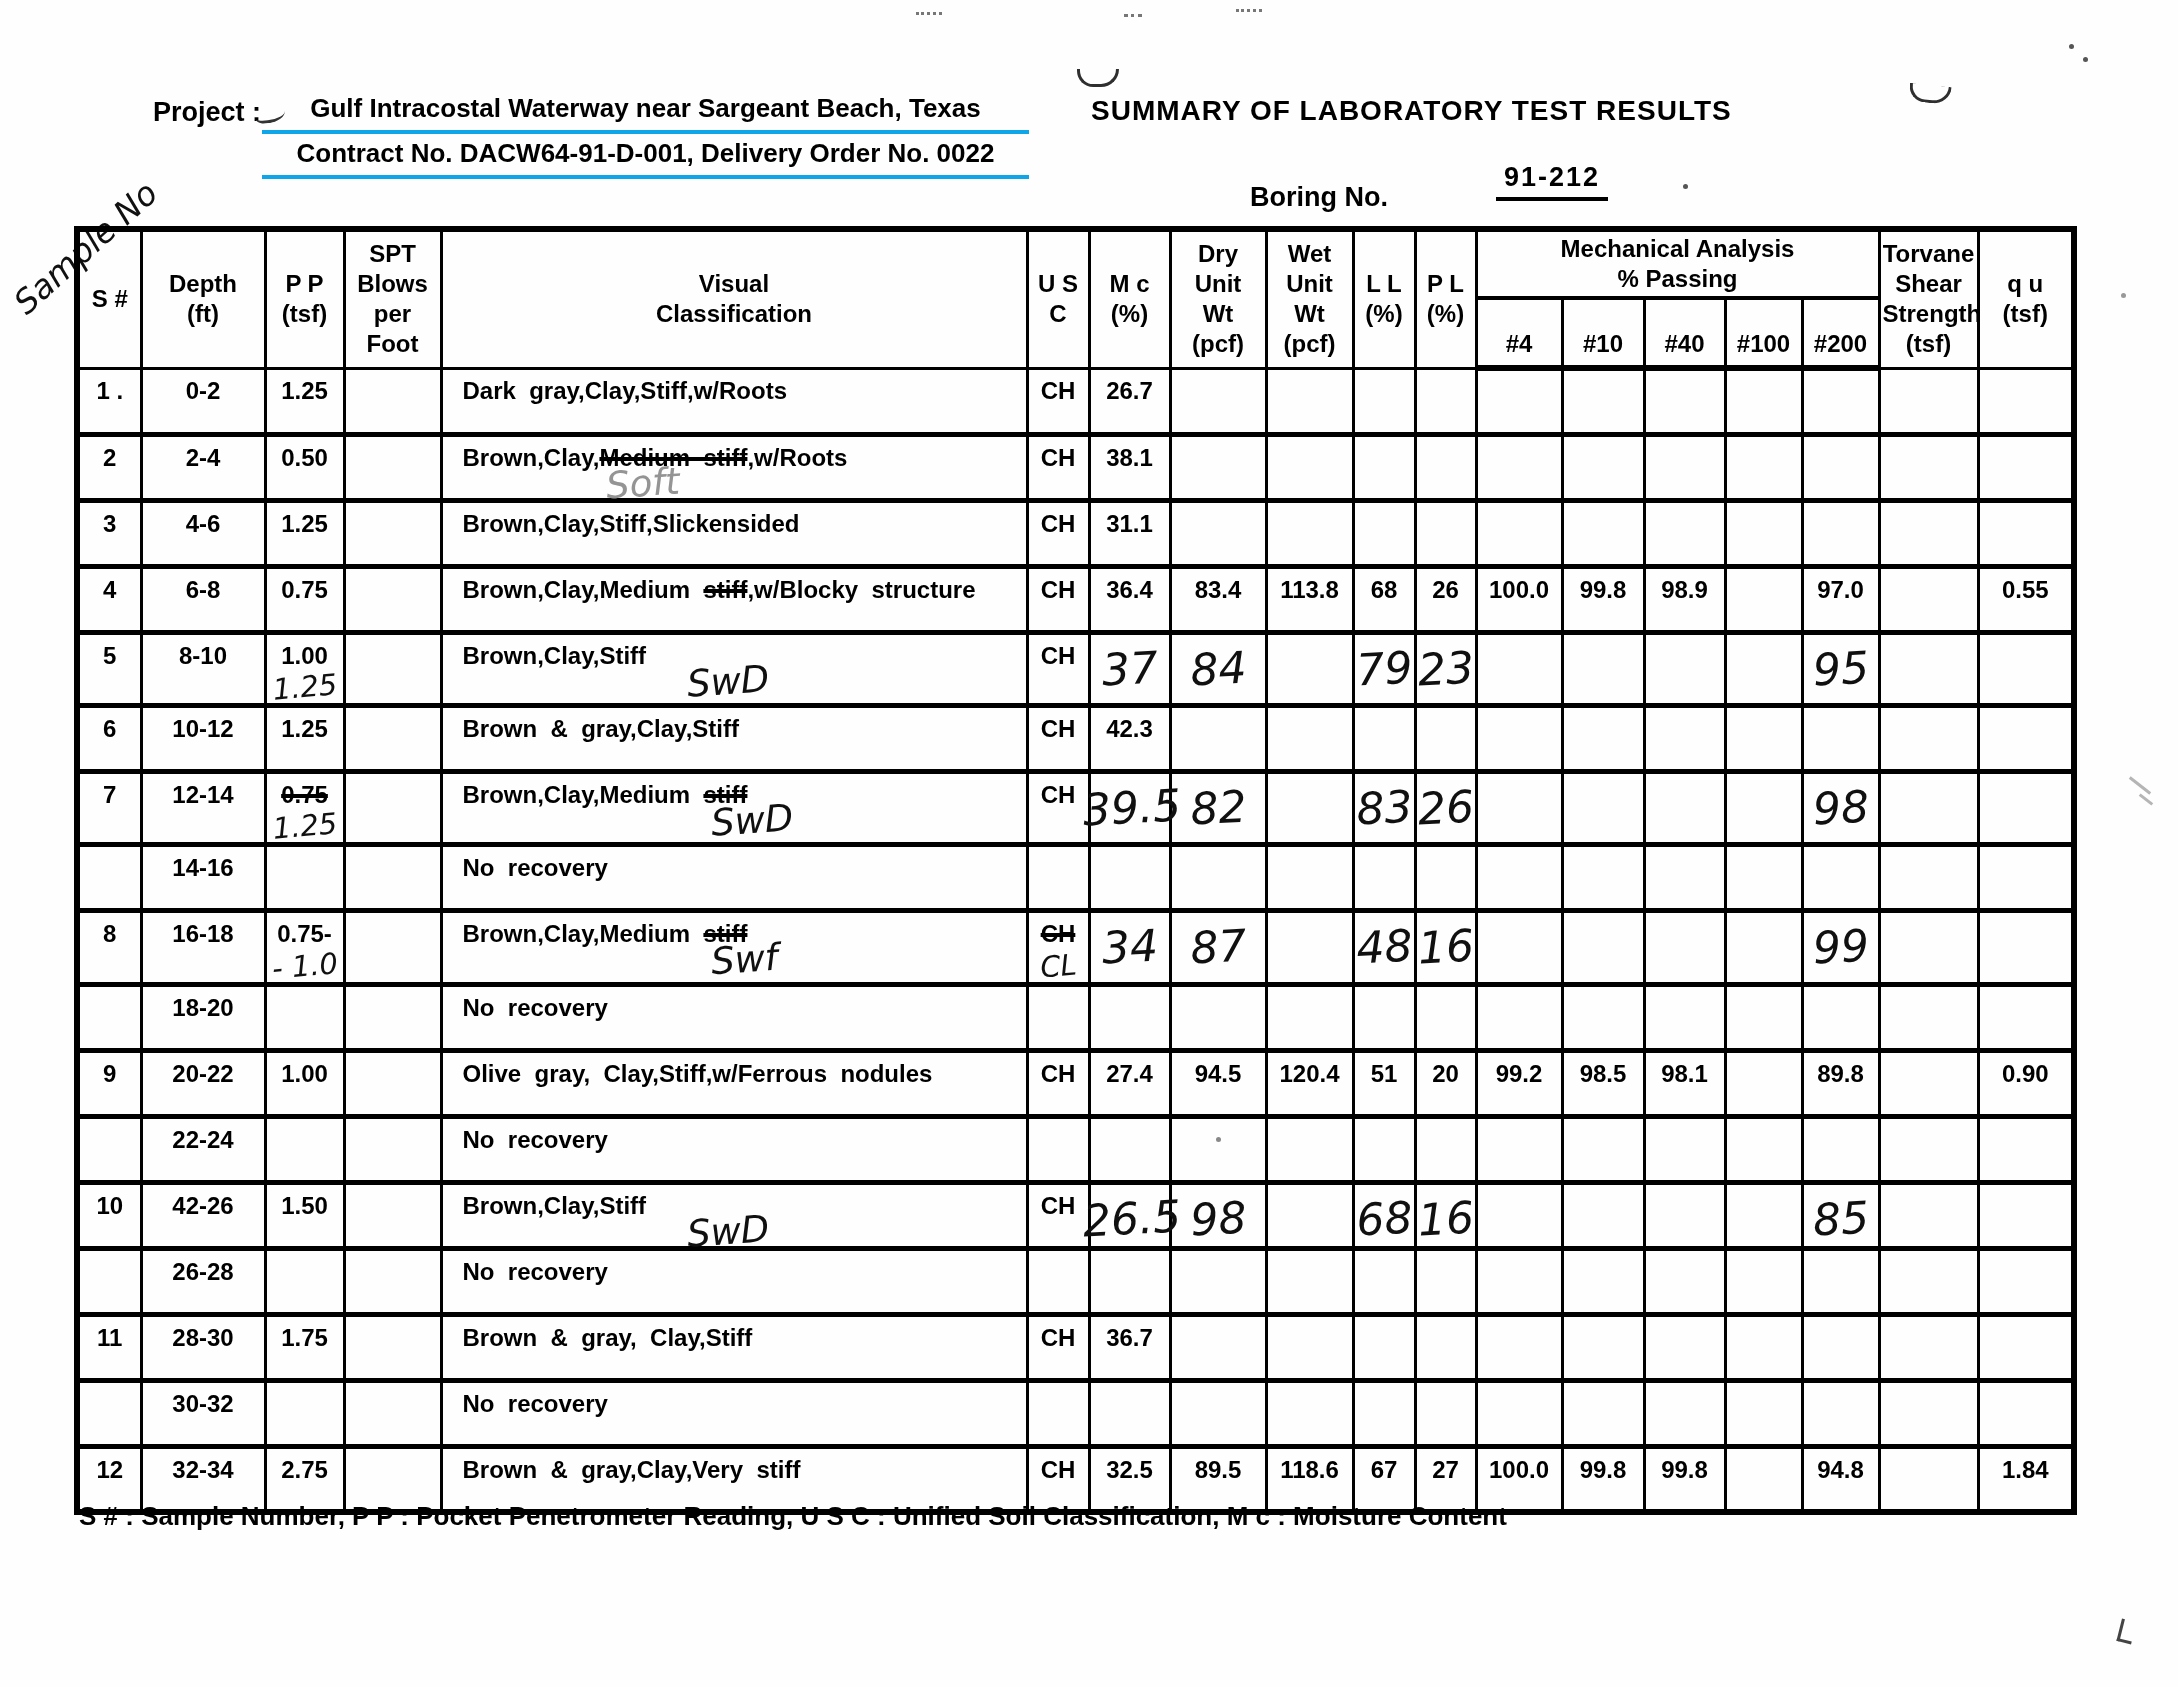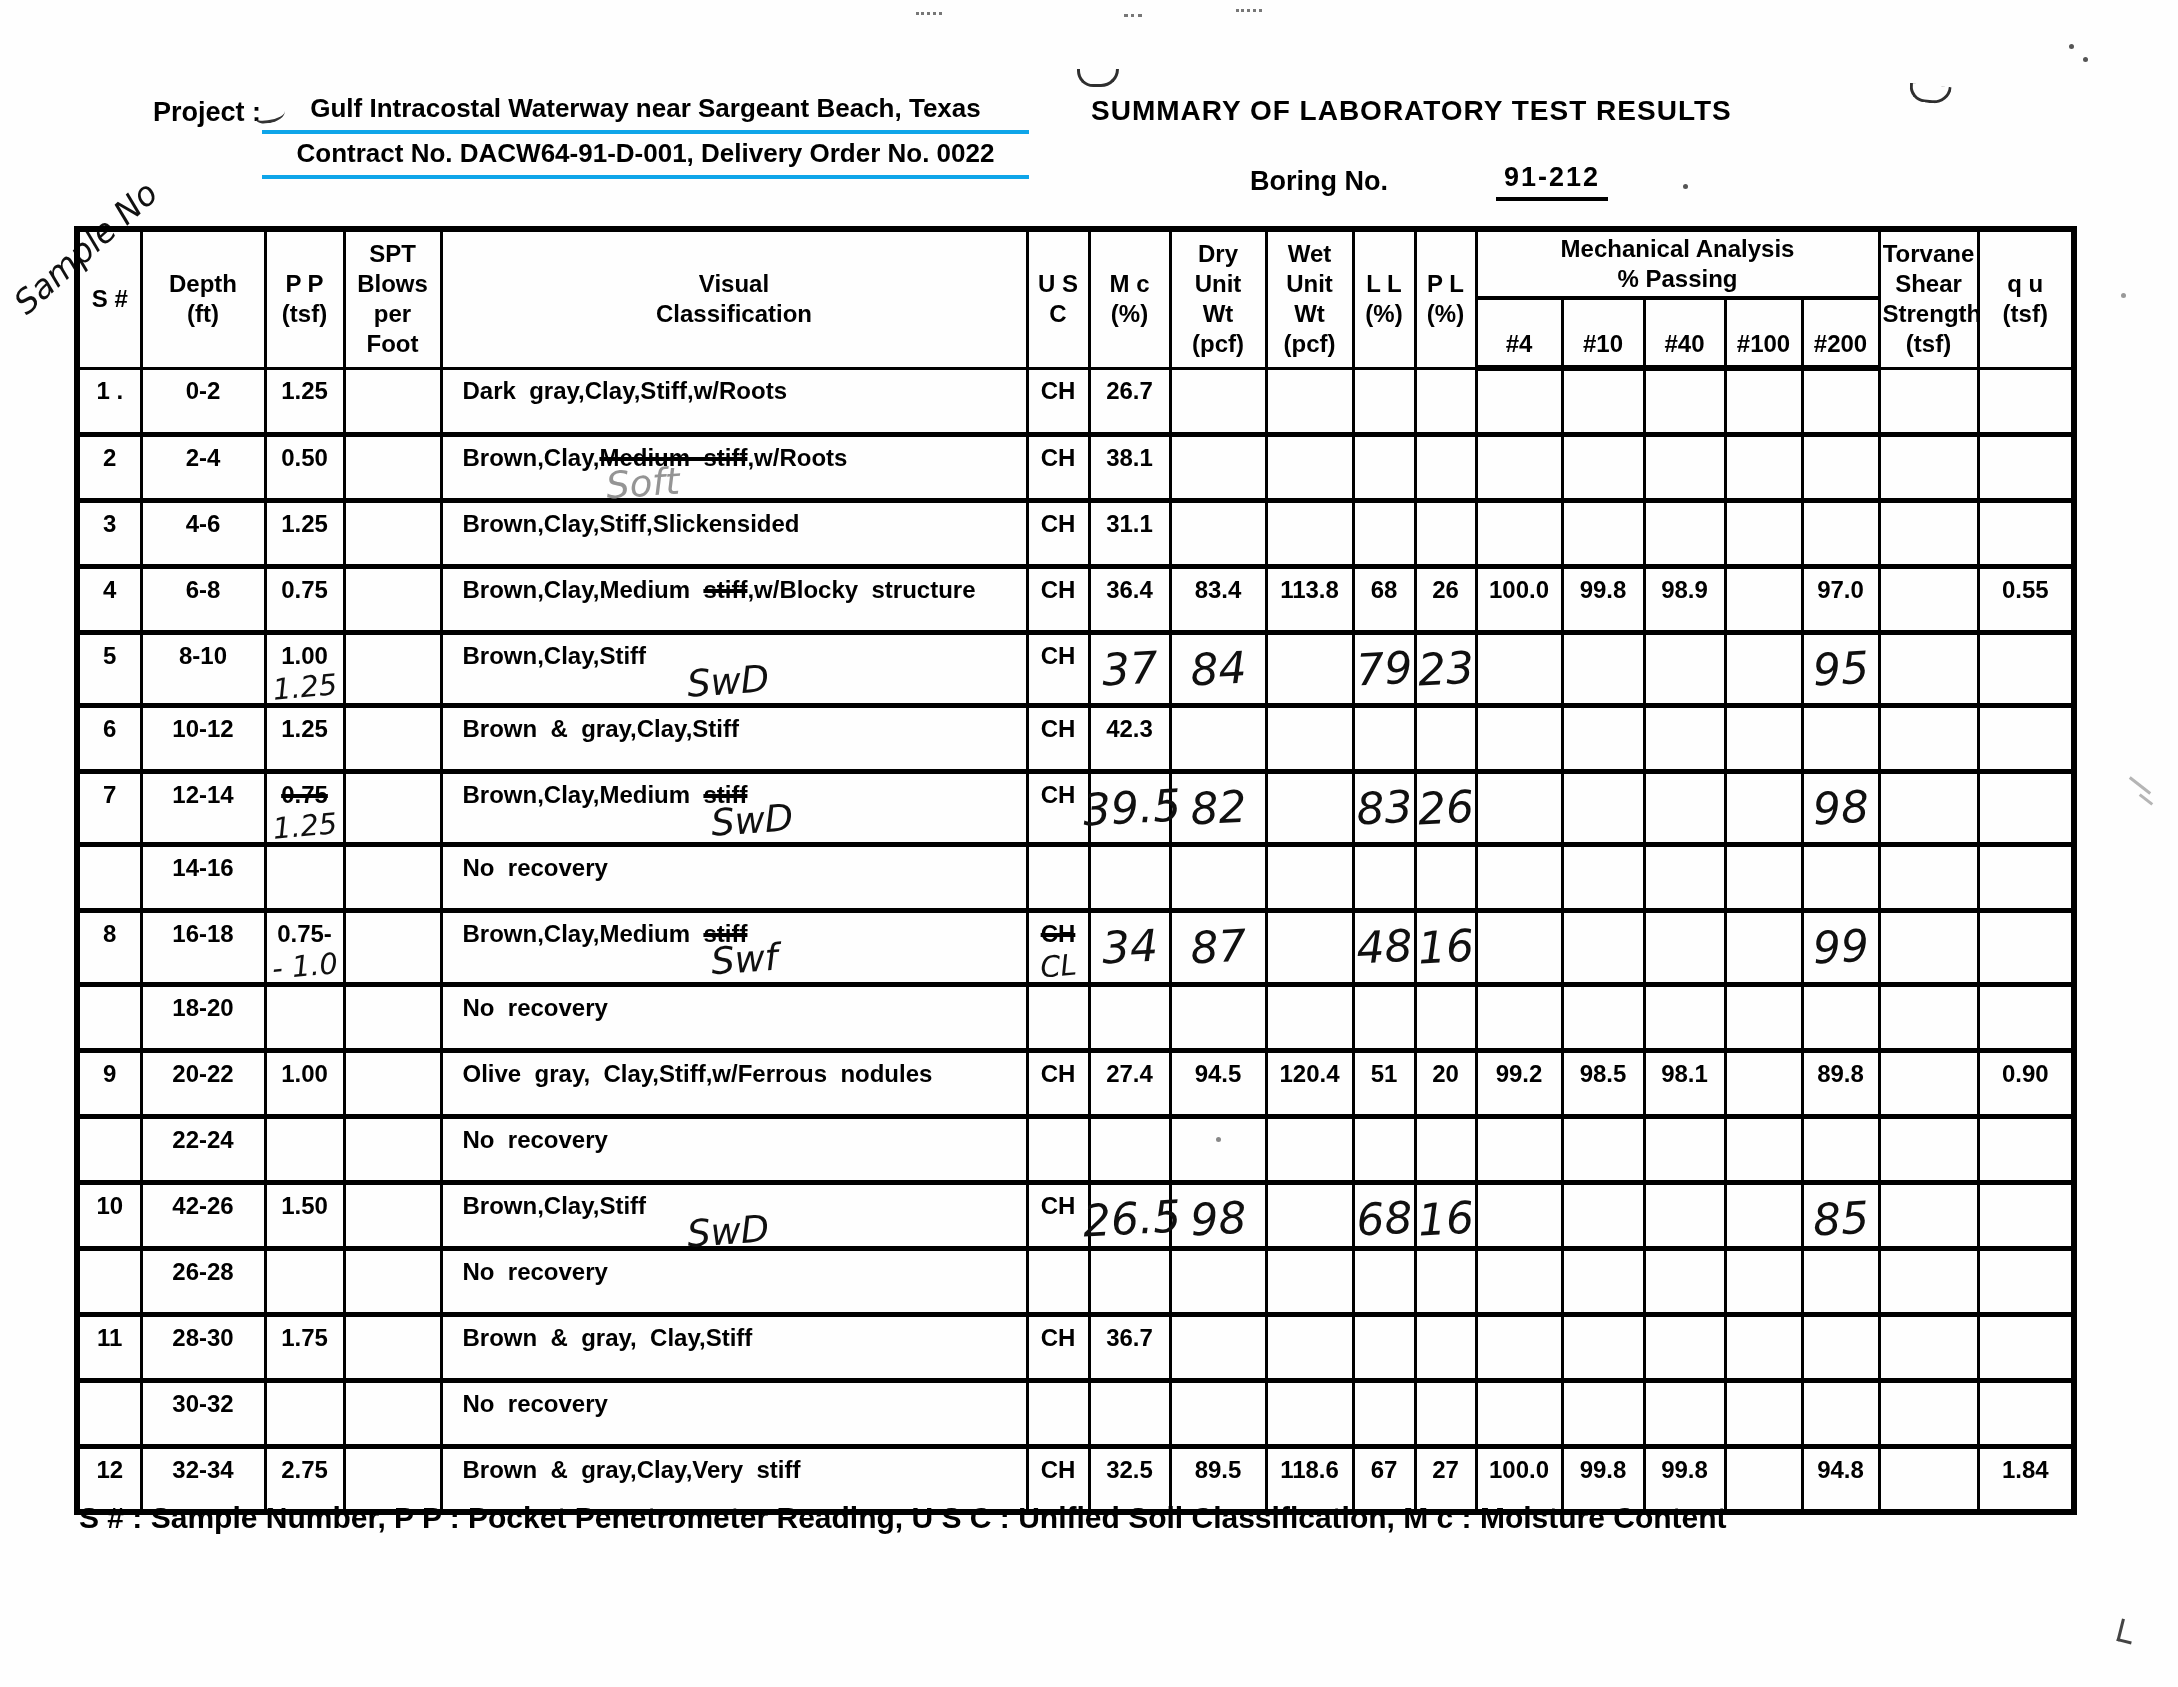--- a/index.html
+++ b/index.html
@@ -7,21 +7,21 @@
         font-family:"Liberation Sans",sans-serif;color:#000;overflow:hidden;}
 
   
   .project-label{position:absolute;left:153px;top:97px;font-size:27px;font-weight:bold;}
   .proj-squiggle{position:absolute;left:255px;top:107px;width:30px;height:13px;
       border-bottom:3px solid #333;border-radius:0 0 60% 40%;transform:rotate(-8deg);}
   .project-lines{position:absolute;left:262px;top:89px;width:767px;text-align:center;}
   .project-line{font-size:26px;font-weight:bold;border-bottom:4px solid #0ea5e9;
       padding:4px 6px 6px 6px;}
   .doc-title{position:absolute;left:1091px;top:95px;font-size:28px;font-weight:bold;letter-spacing:1px;}
-  .boring-label{position:absolute;left:1250px;top:166px;font-size:27px;font-weight:bold;}
+  .boring-label{position:absolute;left:1250px;top:182px;font-size:27px;font-weight:bold;}
   .boring-value{position:absolute;left:1496px;top:162px;font-size:27px;font-weight:bold;
       border-bottom:4px solid #000;padding:0 8px 4px 8px;letter-spacing:2px;}
 
   
   .corner-note{position:absolute;left:6px;top:293px;transform:rotate(-42deg);
       transform-origin:left top;font-family:"DejaVu Sans",sans-serif;font-style:italic;
       font-size:33px;color:#1c1c1c;white-space:nowrap;}
 
   
   table{position:absolute;left:74px;top:226px;width:2000px;border-collapse:collapse;
@@ -48,21 +48,21 @@
 
   
   .hand{font-family:"DejaVu Sans",sans-serif;font-style:italic;font-weight:normal;color:#101010;}
   .hand-val{position:absolute;left:-8px;right:-8px;top:12px;text-align:center;
       font-size:44px;line-height:1;transform:rotate(-3deg);z-index:3;}
   .hand-below{display:block;font-size:29px;line-height:1;margin-top:4px;transform:rotate(-5deg);}
   .hand-cls{position:absolute;top:28px;font-size:37px;line-height:1;transform:rotate(-4deg);z-index:3;}
   .faint{color:#949494;}
 
   
-  .footnote{position:absolute;left:79px;font-size:30px;font-weight:bold;white-space:nowrap;}
+  .footnote{position:absolute;left:79px;font-size:26px;font-weight:bold;white-space:nowrap;}
   .fn1{top:1501px;} .fn2{top:1534px;}
 
   
   .artifact{position:absolute;}
   .dotted{width:26px;border-top:3px dotted #777;}
   .breve{width:36px;height:15px;border:3px solid #2f2f2f;border-top:none;
          border-radius:0 0 20px 18px;}
   .tick-l{width:12px;height:20px;border-left:3px solid #444;border-bottom:3px solid #444;
           transform:rotate(14deg);}
   .speck{width:5px;height:5px;background:#555;border-radius:50%;}

